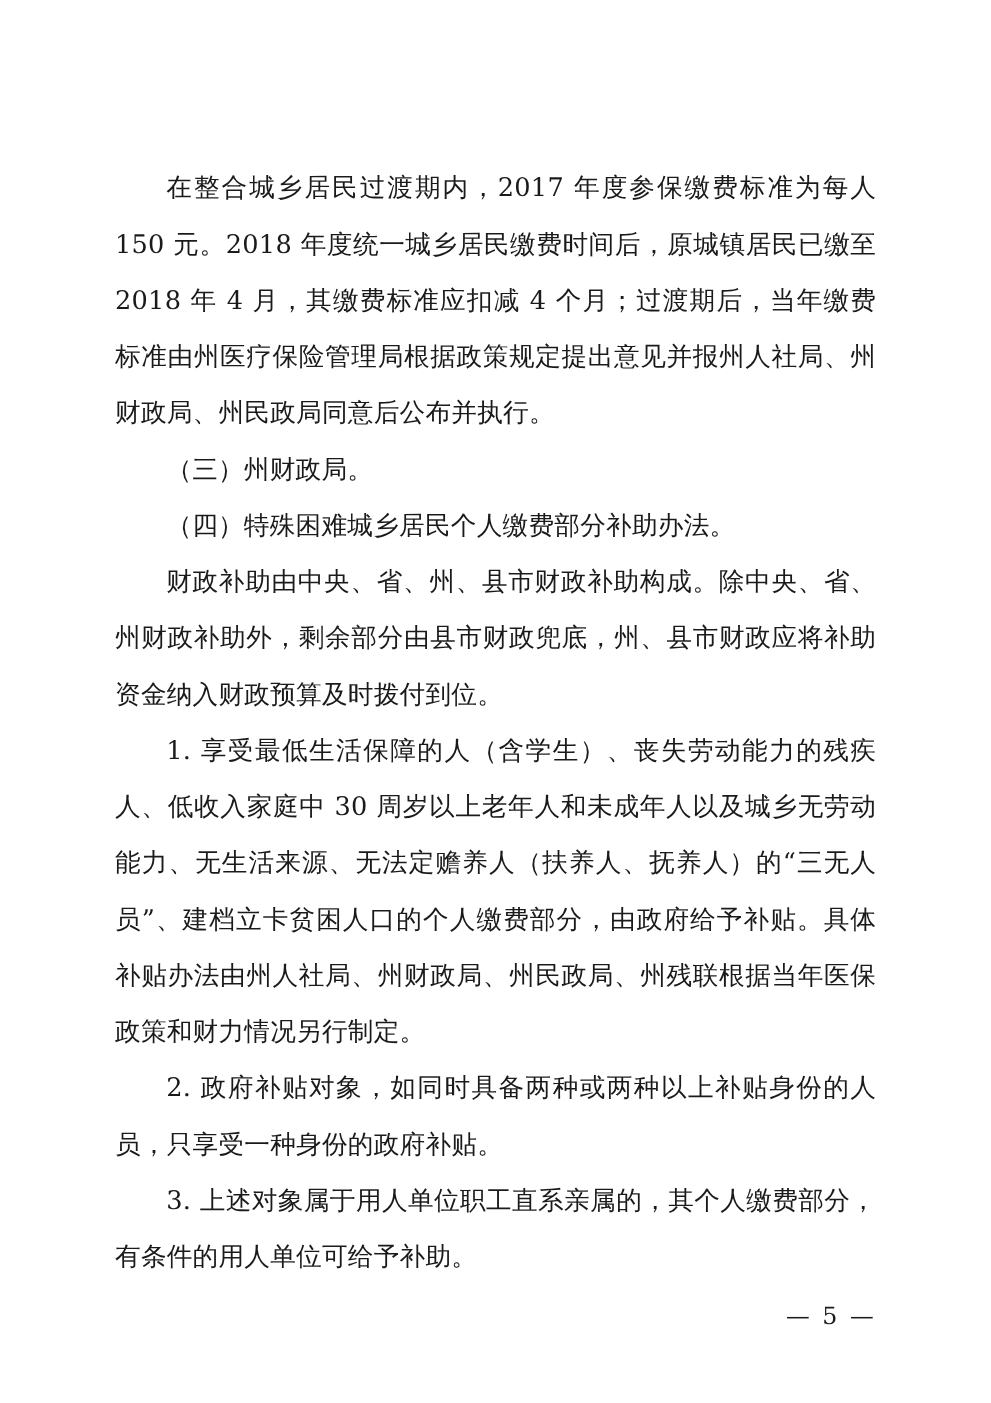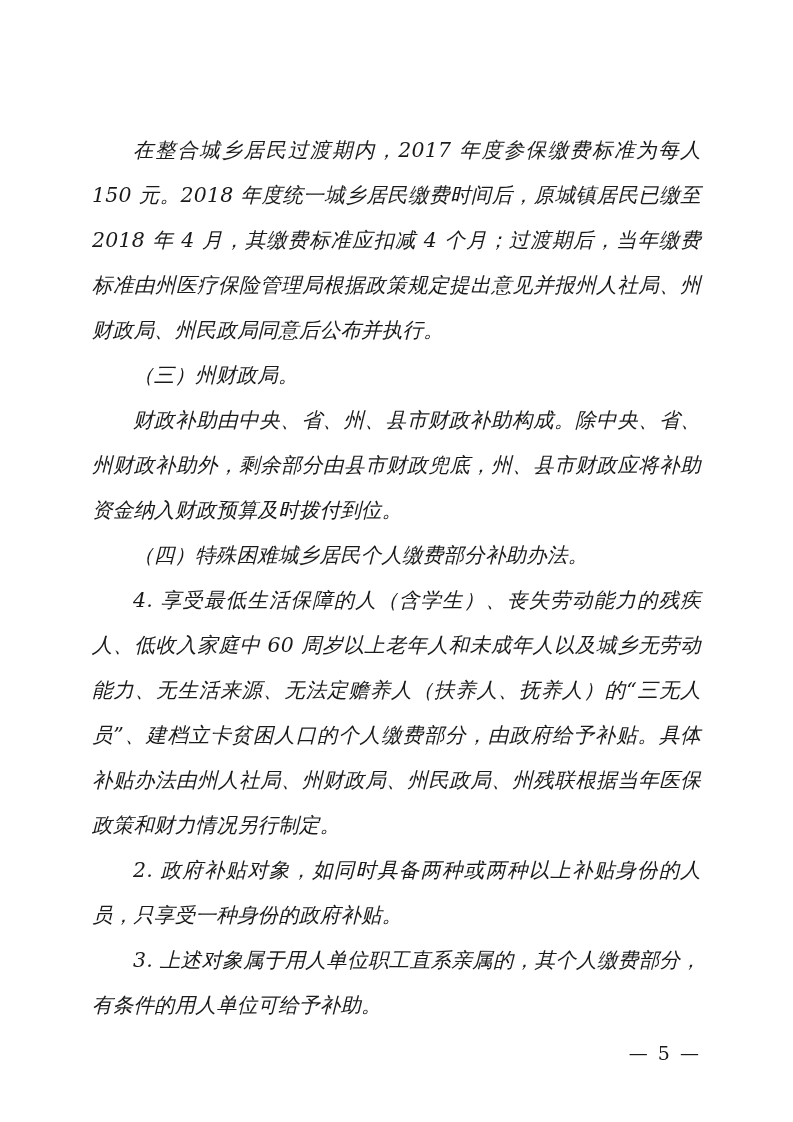--- a/index.html
+++ b/index.html
@@ -23,21 +23,20 @@
     height: 1122px;
     box-sizing: border-box;
     padding: 128px 92px 60px 92px;
   }
   .body-text {
     font-size: 20.5px;
     line-height: 45px;
     text-align: justify;
     text-justify: inter-ideograph;
     letter-spacing: 0.2px;
-    font-style: italic;
   }
   p.para {
     margin: 0;
     text-indent: 2em;
     white-space: normal;
   }
   .footer {
     position: absolute;
     left: 0;
     right: 0;
@@ -50,21 +49,21 @@
     font-family: "DejaVu Serif", "Liberation Serif", serif;
   }
 </style>
 </head>
 <body>
 
 <div class="page">
   <div class="body-text">
     <p class="para">在整合城乡居民过渡期内，2017 年度参保缴费标准为每人 150 元。2018 年度统一城乡居民缴费时间后，原城镇居民已缴至 2018 年 4 月，其缴费标准应扣减 4 个月；过渡期后，当年缴费标准由州医疗保险管理局根据政策规定提出意见并报州人社局、州财政局、州民政局同意后公布并执行。</p>
     <p class="para">（三）州财政局。</p>
+    <p class="para">（四）特殊困难城乡居民个人缴费部分补助办法。</p>
     <p class="para">财政补助由中央、省、州、县市财政补助构成。除中央、省、州财政补助外，剩余部分由县市财政兜底，州、县市财政应将补助资金纳入财政预算及时拨付到位。</p>
-    <p class="para">（四）特殊困难城乡居民个人缴费部分补助办法。</p>
-    <p class="para">4. 享受最低生活保障的人（含学生）、丧失劳动能力的残疾人、低收入家庭中 60 周岁以上老年人和未成年人以及城乡无劳动能力、无生活来源、无法定赡养人（扶养人、抚养人）的“三无人员”、建档立卡贫困人口的个人缴费部分，由政府给予补贴。具体补贴办法由州人社局、州财政局、州民政局、州残联根据当年医保政策和财力情况另行制定。</p>
+    <p class="para">1. 享受最低生活保障的人（含学生）、丧失劳动能力的残疾人、低收入家庭中 30 周岁以上老年人和未成年人以及城乡无劳动能力、无生活来源、无法定赡养人（扶养人、抚养人）的“三无人员”、建档立卡贫困人口的个人缴费部分，由政府给予补贴。具体补贴办法由州人社局、州财政局、州民政局、州残联根据当年医保政策和财力情况另行制定。</p>
     <p class="para">2. 政府补贴对象，如同时具备两种或两种以上补贴身份的人员，只享受一种身份的政府补贴。</p>
     <p class="para">3. 上述对象属于用人单位职工直系亲属的，其个人缴费部分，有条件的用人单位可给予补助。</p>
   </div>
 </div>
 
 <div class="footer">— 5 —</div>
 
 </body></html>

